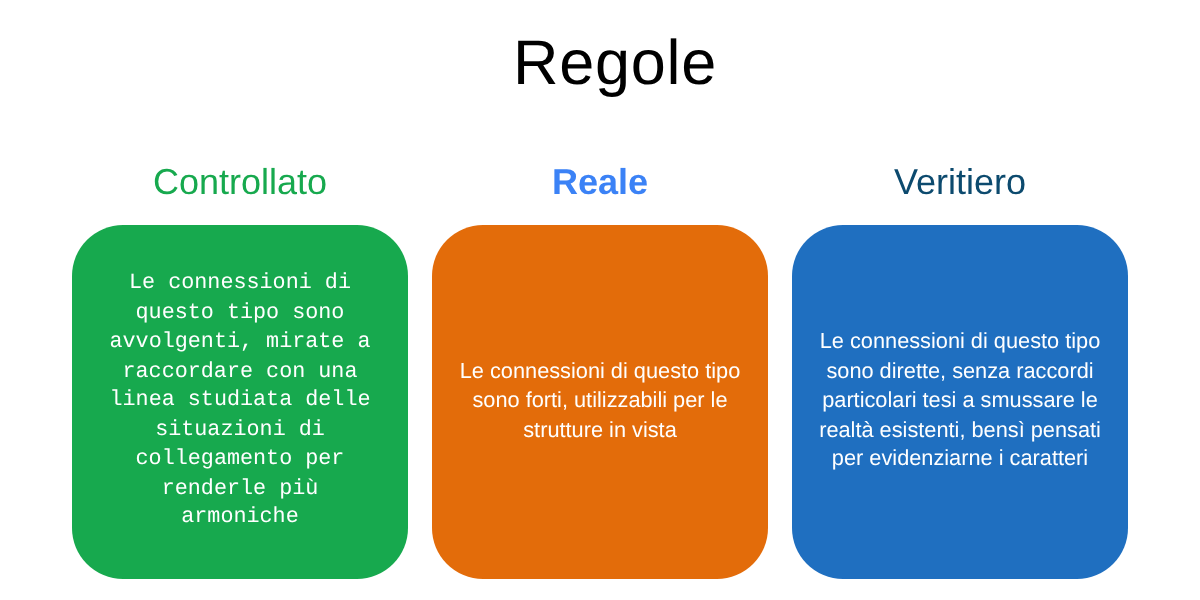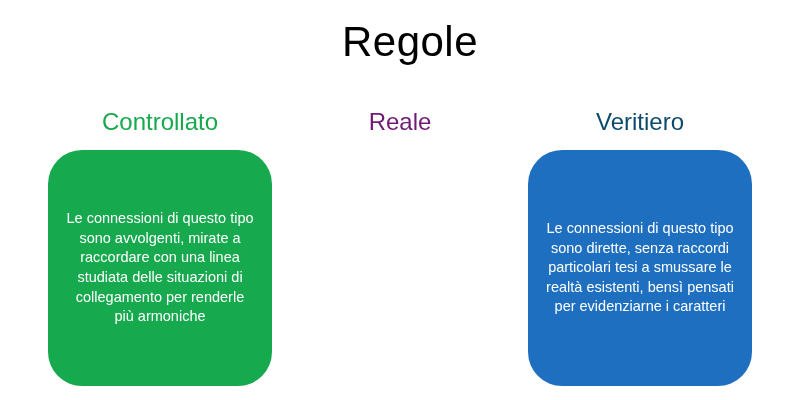--- a/index.html
+++ b/index.html
@@ -69,27 +69,30 @@
 <body>
 
 <div class="canvas">
 
   <div class="title">Regole</div>
 
   <div class="columns">
 
     <div class="column">
       <div class="col-heading" style="color: rgb(23, 169, 78);">Controllato</div>
-      <div class="col-box" style="background: rgb(23, 169, 78);">
+      <div class="col-box" style="background: rgb(23, 169, 78); font-family: Liberation Mono, monospace;">
         <p>Le connessioni di questo tipo sono avvolgenti, mirate a raccordare con una linea studiata delle situazioni di collegamento per renderle più armoniche</p>
       </div>
     </div>
 
     <div class="column">
-      <div class="col-heading" style="color: #701a75;">Reale</div>
+      <div class="col-heading" style="color: #3b82f6; font-weight: bold;">Reale</div>
+      <div class="col-box" style="background: rgb(227, 108, 10);">
+        <p>Le connessioni di questo tipo sono forti, utilizzabili per le strutture in vista</p>
+      </div>
     </div>
 
     <div class="column">
       <div class="col-heading" style="color: #0c4a6e;">Veritiero</div>
       <div class="col-box" style="background: rgb(31, 111, 192);">
         <p>Le connessioni di questo tipo sono dirette, senza raccordi particolari tesi a smussare le realtà esistenti, bensì pensati per evidenziarne i caratteri</p>
       </div>
     </div>
 
   </div>

